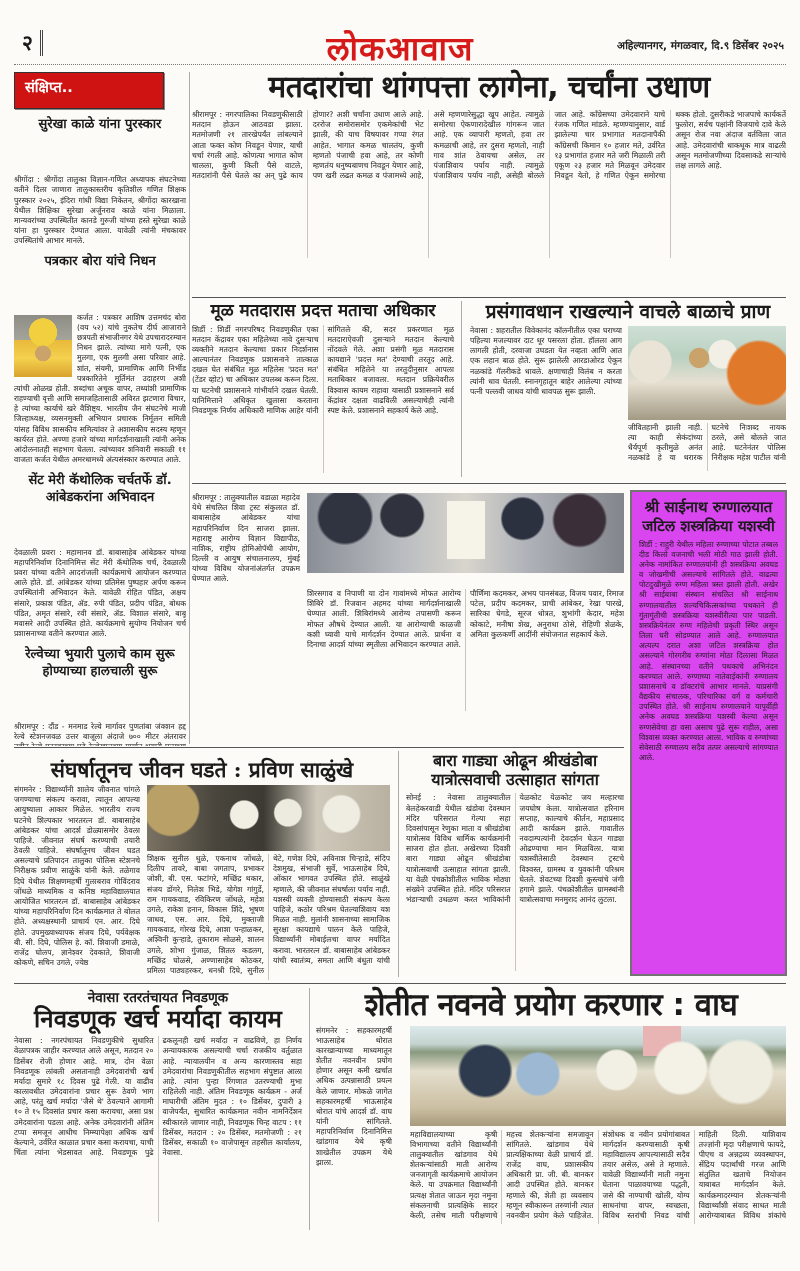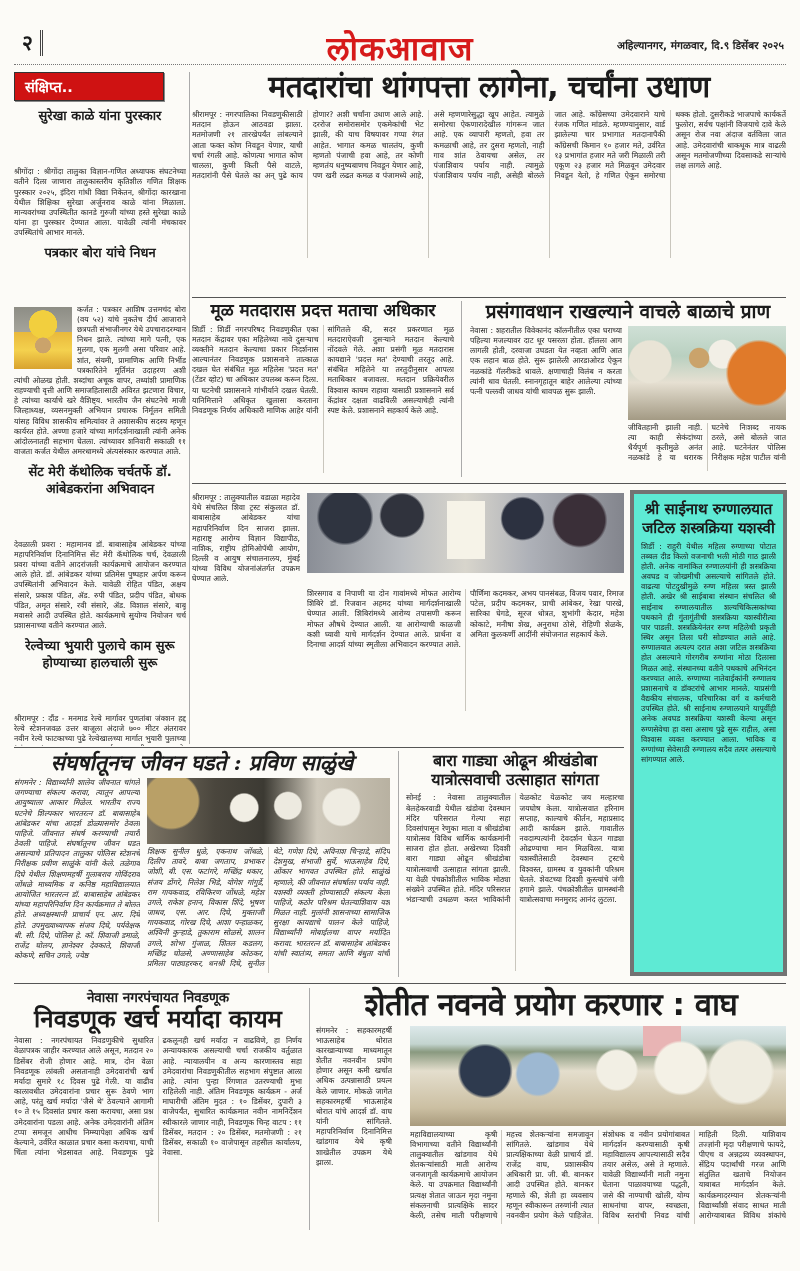--- a/index.html
+++ b/index.html
@@ -7,21 +7,21 @@
   #page{position:absolute;inset:0;background:#fcfbf7;}
   .abs{position:absolute;}
   
   .hdr{left:14px;top:24px;width:772px;height:40px;border-bottom:1px dotted #777;}
   .pagenum{position:absolute;left:8px;top:6px;font-size:21px;font-weight:700;padding-right:7px;border-right:3px double #444;line-height:26px;}
   .masthead{position:absolute;left:0;right:0;top:1px;text-align:center;font-size:33px;font-weight:800;color:#d61a1a;letter-spacing:1px;font-family:"DejaVu Serif",serif;}
   .dateline{position:absolute;right:2px;top:14px;font-size:10.5px;font-weight:600;color:#222;}
   
   .sidebar{left:14px;top:72px;width:172px;height:674px;overflow:hidden;border-right:0;}
   .sb-line{left:189px;top:72px;width:1px;height:672px;background:#aaa;}
-  .briefbox{background:#cf1212;color:#fff;font-size:14.5px;font-weight:800;padding:3px 10px 4px;border:1px solid #333;width:128px;box-shadow:1px 1px 0 #888;}
+  .briefbox{background:#cf1212;color:#fff;font-size:14.5px;font-weight:800;padding:3px 10px 12px;border:1px solid #333;width:128px;box-shadow:1px 1px 0 #888;}
   .sb-title{font-size:13px;font-weight:800;text-align:center;margin:7px 0 3px;line-height:1.25;}
   .sb-body{font-size:7.6px;line-height:1.34;text-align:justify;margin-top:43px;}
   .sb-photo{float:left;width:58px;height:62px;margin:2px 5px 2px 0;background:
       radial-gradient(circle at 50% 62%,#caa36b 16%,rgba(0,0,0,0) 17%),
       radial-gradient(circle at 50% 28%,#f2cf3e 26%,rgba(0,0,0,0) 27%),
       linear-gradient(180deg,#8d8d85 0%,#a5a49b 40%,#e9b93c 41%,#f4d14e 70%,#d9a22e 100%);}
   
   .body-txt{font-size:7.6px;line-height:1.34;text-align:justify;overflow:hidden;}
   .cols2{column-count:2;column-gap:9px;column-rule:1px solid #c9c6bd;}
   .cols4{column-count:4;column-gap:9px;column-rule:1px solid #c9c6bd;}
@@ -55,26 +55,26 @@
   .r3a-c1{width:108px;flex:none;}
   .r3a-c2{flex:1;display:flex;flex-direction:column;gap:16px;}
   .photo-trust{width:100%;height:80px;flex:none;background:
       linear-gradient(#f6f3e8,#f6f3e8) 50% 38%/38px 58px no-repeat,
       radial-gradient(circle at 12% 30%,#2f3440 9%,rgba(0,0,0,0) 10%),
       radial-gradient(circle at 30% 28%,#30333d 9%,rgba(0,0,0,0) 10%),
       radial-gradient(circle at 68% 32%,#2c3140 9%,rgba(0,0,0,0) 10%),
       radial-gradient(circle at 86% 34%,#3a2f38 9%,rgba(0,0,0,0) 10%),
       linear-gradient(90deg,#8a8e96 0%,#b9bcc0 30%,#d8d5cc 50%,#aeb1b8 70%,#83858d 100%);}
   
-  .hospital{left:630px;top:490px;width:157px;height:486px;border:4px solid #737373;box-sizing:border-box;padding:6px 7px;background:#5eead4;}
+  .hospital{left:630px;top:490px;width:157px;height:486px;border:2px solid #737373;box-sizing:border-box;padding:6px 7px;background:#d946ef;}
   .hosp-h{font-size:15px;font-weight:800;text-align:center;line-height:1.25;}
   .hosp-b{margin-top:4px;height:420px;}
   
   .row4{left:14px;top:747px;width:610px;height:234px;border-top:1px solid #555;padding-top:3px;box-sizing:border-box;}
-  .r4a{position:absolute;left:0;top:3px;width:376px;height:226px;font-style:italic;}
+  .r4a{position:absolute;left:0;top:10px;width:376px;height:226px;}
   .r4a-h{font-size:21px;font-weight:600;text-align:center;line-height:1.1;font-family:"DejaVu Serif",serif;}
   .r4a-flex{display:flex;gap:7px;margin-top:4px;height:196px;}
   .r4a-c1{width:126px;flex:none;}
   .r4a-c2{flex:1;display:flex;flex-direction:column;gap:3px;}
   .photo-police{width:100%;height:66px;flex:none;background:
       radial-gradient(circle at 10% 35%,#b9a067 12%,rgba(0,0,0,0) 13%),
       radial-gradient(circle at 40% 45%,#f1eee4 9%,rgba(0,0,0,0) 10%),
       radial-gradient(circle at 58% 42%,#edeae0 9%,rgba(0,0,0,0) 10%),
       radial-gradient(circle at 80% 44%,#efece2 9%,rgba(0,0,0,0) 10%),
       linear-gradient(90deg,#7a7263 0%,#4a463d 28%,#3c3a33 48%,#cfc9bb 70%,#b8b1a1 100%);}
@@ -195,21 +195,21 @@
     </div>
     <div class="r4-div"></div>
     <div class="r4b">
       <div class="r4b-h">बारा गाड्या ओढून श्रीखंडोबा यात्रोत्सवाची उत्साहात सांगता</div>
       <div class="r4b-b body-txt cols2">सोनई : नेवासा तालुक्यातील बेलहेकरवाडी येथील खंडोबा देवस्थान मंदिर परिसरात गेल्या सहा दिवसांपासून रेणुका माता व श्रीखंडोबा यात्रोत्सव विविध धार्मिक कार्यक्रमांनी साजरा होत होता. अखेरच्या दिवशी बारा गाड्या ओढून श्रीखंडोबा यात्रोत्सवाची उत्साहात सांगता झाली. या वेळी पंचक्रोशीतील भाविक मोठ्या संख्येने उपस्थित होते. मंदिर परिसरात भंडाऱ्याची उधळण करत भाविकांनी येळकोट येळकोट जय मल्हारचा जयघोष केला. यात्रोत्सवात हरिनाम सप्ताह, काल्याचे कीर्तन, महाप्रसाद आदी कार्यक्रम झाले. गावातील नवदाम्पत्यांनी देवदर्शन घेऊन गाड्या ओढण्याचा मान मिळविला. यात्रा यशस्वीतेसाठी देवस्थान ट्रस्टचे विश्वस्त, ग्रामस्थ व युवकांनी परिश्रम घेतले. शेवटच्या दिवशी कुस्त्यांचे जंगी हगामे झाले. पंचक्रोशीतील ग्रामस्थांनी यात्रोत्सवाचा मनमुराद आनंद लुटला.</div>
     </div>
   </div>
 
   <div class="abs row5">
     <div class="r5a">
-      <div class="kicker">नेवासा नगरपंचायत निवडणूक</div>
+      <div class="kicker">नेवासा रतरतंचायत निवडणूक</div>
       <div class="r5a-h">निवडणूक खर्च मर्यादा कायम</div>
       <div class="r5a-b body-txt cols2">नेवासा : नगरपंचायत निवडणुकीचे सुधारित वेळापत्रक जाहीर करण्यात आले असून, मतदान २० डिसेंबर रोजी होणार आहे. मात्र, दोन वेळा निवडणूक लांबली असतानाही उमेदवारांची खर्च मर्यादा सुमारे १८ दिवस पुढे गेली. या वाढीव कालावधीत उमेदवारांना प्रचार सुरू ठेवणे भाग आहे, परंतु खर्च मर्यादा 'जैसे थे' ठेवल्याने आगामी १० ते १५ दिवसांत प्रचार कसा करायचा, असा प्रश्न उमेदवारांना पडला आहे. अनेक उमेदवारांनी अंतिम टप्पा समजून आधीच निम्म्यापेक्षा अधिक खर्च केल्याने, उर्वरित काळात प्रचार कसा करायचा, याची चिंता त्यांना भेडसावत आहे. निवडणूक पुढे ढकलूनही खर्च मर्यादा न वाढविणे, हा निर्णय अन्यायकारक असल्याची चर्चा राजकीय वर्तुळात आहे. न्यायालयीन व अन्य कारणास्तव सहा उमेदवारांचा निवडणुकीतील सहभाग संपुष्टात आला आहे. त्यांना पुन्हा रिंगणात उतरण्याची मुभा राहिलेली नाही. अंतिम निवडणूक कार्यक्रम - अर्ज माघारीची अंतिम मुदत : १० डिसेंबर, दुपारी ३ वाजेपर्यंत, सुधारित कार्यक्रमात नवीन नामनिर्देशन स्वीकारले जाणार नाही, निवडणूक चिन्ह वाटप : ११ डिसेंबर, मतदान : २० डिसेंबर, मतमोजणी : २१ डिसेंबर, सकाळी १० वाजेपासून तहसील कार्यालय, नेवासा.</div>
     </div>
     <div class="r5-div"></div>
     <div class="r5b">
       <div class="r5b-h">शेतीत नवनवे प्रयोग करणार : वाघ</div>
       <div class="r5b-flex">
         <div class="r5b-c1 body-txt">संगमनेर : सहकारमहर्षी भाऊसाहेब थोरात कारखान्याच्या माध्यमातून शेतीत नवनवीन प्रयोग होणार असून कमी खर्चात अधिक उत्पन्नासाठी प्रयत्न केले जाणार. मोकळे जागेत सहकारमहर्षी भाऊसाहेब थोरात यांचे आदर्श डॉ. वाघ यांनी सांगितले. महापरिनिर्वाण दिनानिमित्त खांडगाव येथे कृषी शाखेतील उपक्रम येथे झाला.</div>
         <div class="r5b-c2">
           <div class="photo-field"></div>

